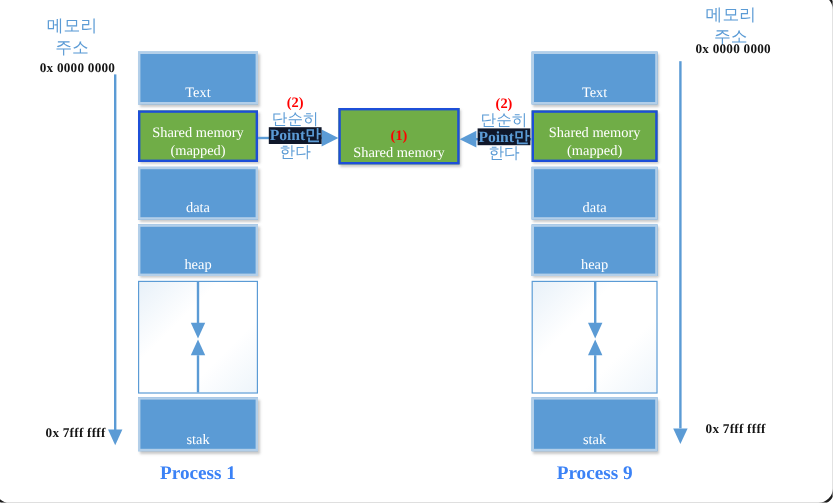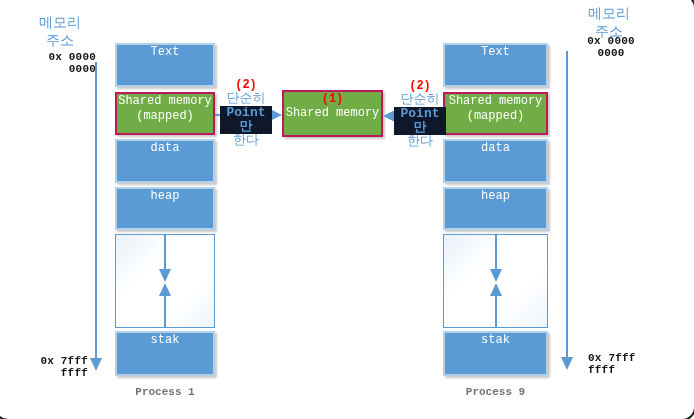--- a/index.html
+++ b/index.html
@@ -1,41 +1,41 @@
 <!DOCTYPE html>
 <html><head>
 <meta charset="utf-8">
 <style>
   html,body{margin:0;padding:0;background:#fff;}
   .canvas{position:relative;width:694px;height:419px;background:#ffffff;overflow:hidden;
-          font-family:Liberation Mono, monospace;}
+          font-family:Liberation Serif, serif;}
   .frame{position:absolute;left:-6px;top:-6px;width:698px;height:423px;
          border:2px solid #1c1c1c;border-radius:14px;pointer-events:none;}
   
   .axis-title{position:absolute;color:#5b9bd5;font-size:14px;line-height:18px;text-align:center;width:64px;}
   .addr{position:absolute;color:#141414;font-size:11px;font-weight:bold;letter-spacing:0.2px;}
   .vline{position:absolute;width:2px;background:#5b9bd5;}
   .hline{position:absolute;height:2px;background:#5b9bd5;z-index:1;}
   .tri-down{position:absolute;width:0;height:0;border-left:6px solid transparent;
             border-right:6px solid transparent;border-top:13px solid #5b9bd5;}
   .tri-up{position:absolute;width:0;height:0;border-left:6px solid transparent;
           border-right:6px solid transparent;border-bottom:13px solid #5b9bd5;}
   .tri-right{position:absolute;width:0;height:0;border-top:7px solid transparent;
              border-bottom:7px solid transparent;border-left:14px solid #5b9bd5;z-index:2;}
   .tri-left{position:absolute;width:0;height:0;border-top:7px solid transparent;
             border-bottom:7px solid transparent;border-right:14px solid #5b9bd5;z-index:2;}
   
   .box{position:absolute;box-sizing:border-box;display:flex;flex-direction:column;
-       align-items:center;justify-content:flex-start;color:#fff;font-size:12px;line-height:15px;
+       align-items:center;justify-content:flex-end;color:#fff;font-size:12px;line-height:15px;
        text-align:center;box-shadow:1.5px 2px 2px rgba(100,100,100,.35);}
   .box.blue{background:#5b9bd5;border:2px solid #b3cfe9;}
-  .box.green{background:#70ad47;border:2px solid #be185d;}
+  .box.green{background:#70ad47;border:2px solid #1d4ed8;}
   .growth{position:absolute;box-sizing:border-box;border:1.5px solid #5b9bd5;
           background:linear-gradient(135deg,#e8f1f9 0%,#ffffff 35%,#ffffff 68%,#eef5fb 100%);}
-  .proc-label{position:absolute;color:#737373;font-size:11px;font-weight:bold;text-align:center;}
+  .proc-label{position:absolute;color:#3b82f6;font-size:16px;font-weight:bold;text-align:center;}
   
   .kernel{position:absolute;left:266px;top:29px;width:134px;height:48px;box-sizing:border-box;
           background:#ffc000;border:2px solid #e8ab12;display:flex;align-items:center;justify-content:center;
           color:#111;font-size:15px;font-weight:bold;box-shadow:1.5px 2px 2px rgba(120,120,120,.3);}
   
   .center-shared{left:282px;top:90px;width:101px;height:47px;}
   .num-red{color:#ff0000;font-weight:bold;font-size:12px;line-height:14px;}
   
   .note{position:absolute;width:52px;text-align:center;font-size:13px;line-height:14px;
         color:#5b9bd5;z-index:3;}

